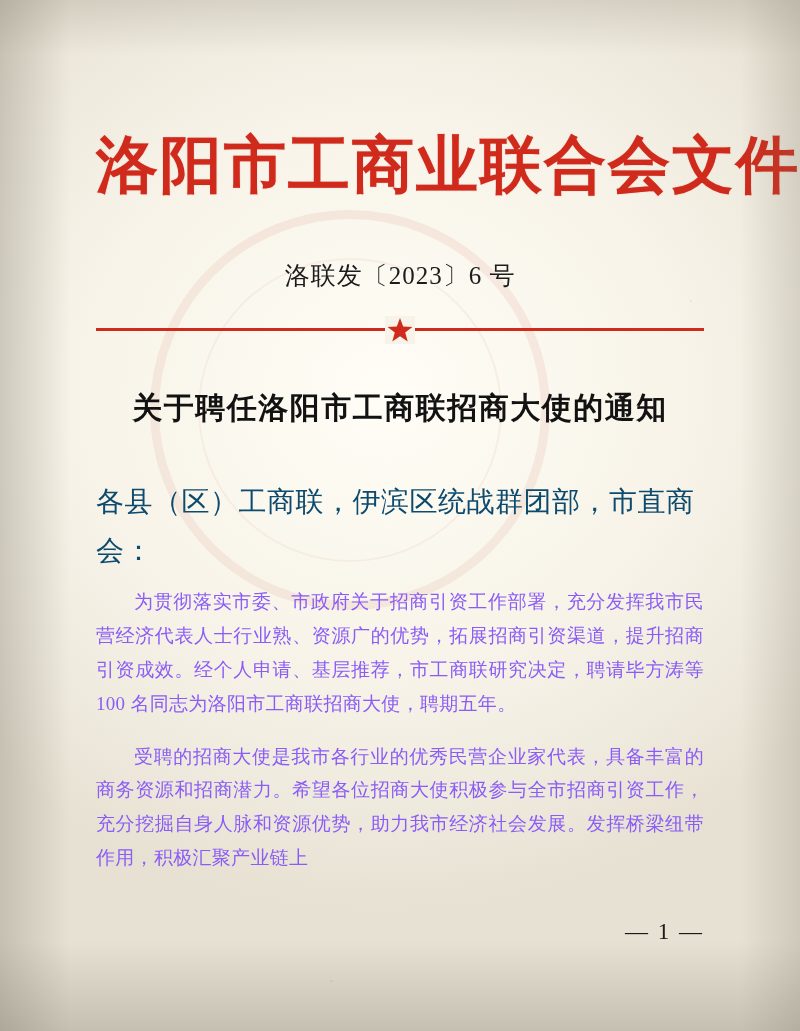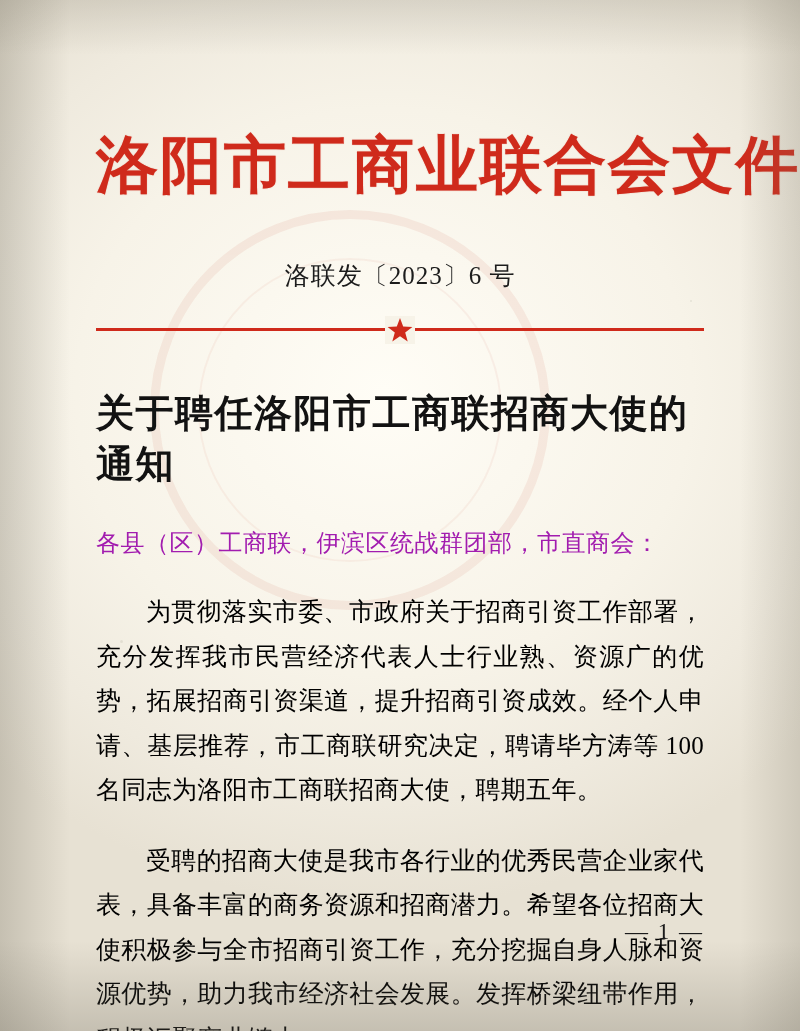--- a/index.html
+++ b/index.html
@@ -112,37 +112,38 @@
     width: 30px;
     height: 28px;
     background: #f7f3e8;
     display: flex;
     align-items: center;
     justify-content: center;
   }
   .rule-star svg { display: block; }
   .subject {
     margin-top: 46px;
-    font-size: 38px;
+    text-align: center;
+    font-size: 30px;
     font-weight: bold;
     color: #121212;
     letter-spacing: 1.5px;
   }
   .salutation {
-    margin-top: 32px;
-    font-size: 24px;
+    margin-top: 48px;
+    font-size: 28px;
     line-height: 1.75;
-    color: #a21caf;
+    color: #0c4a6e;
     letter-spacing: 0.5px;
   }
   .para {
-    margin-top: 26px;
-    font-size: 25px;
+    margin-top: 10px;
+    font-size: 19px;
     line-height: 1.78;
-    color: #000000;
+    color: #8b5cf6;
     text-align: justify;
     text-justify: inter-ideograph;
     text-indent: 2em;
     letter-spacing: 0.3px;
   }
   .page-number {
     position: absolute;
     right: 96px;
     bottom: 86px;
     font-size: 23px;

